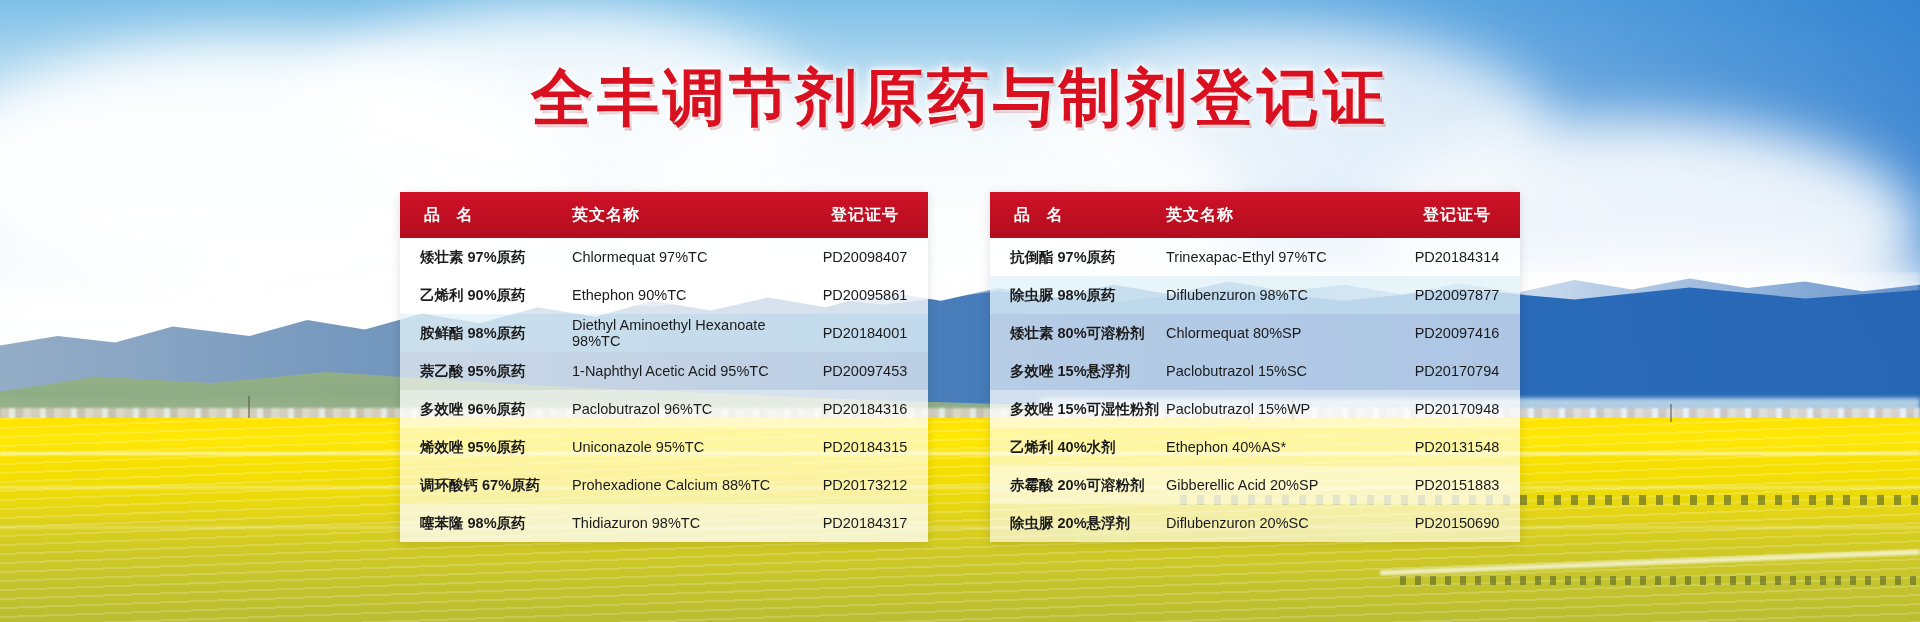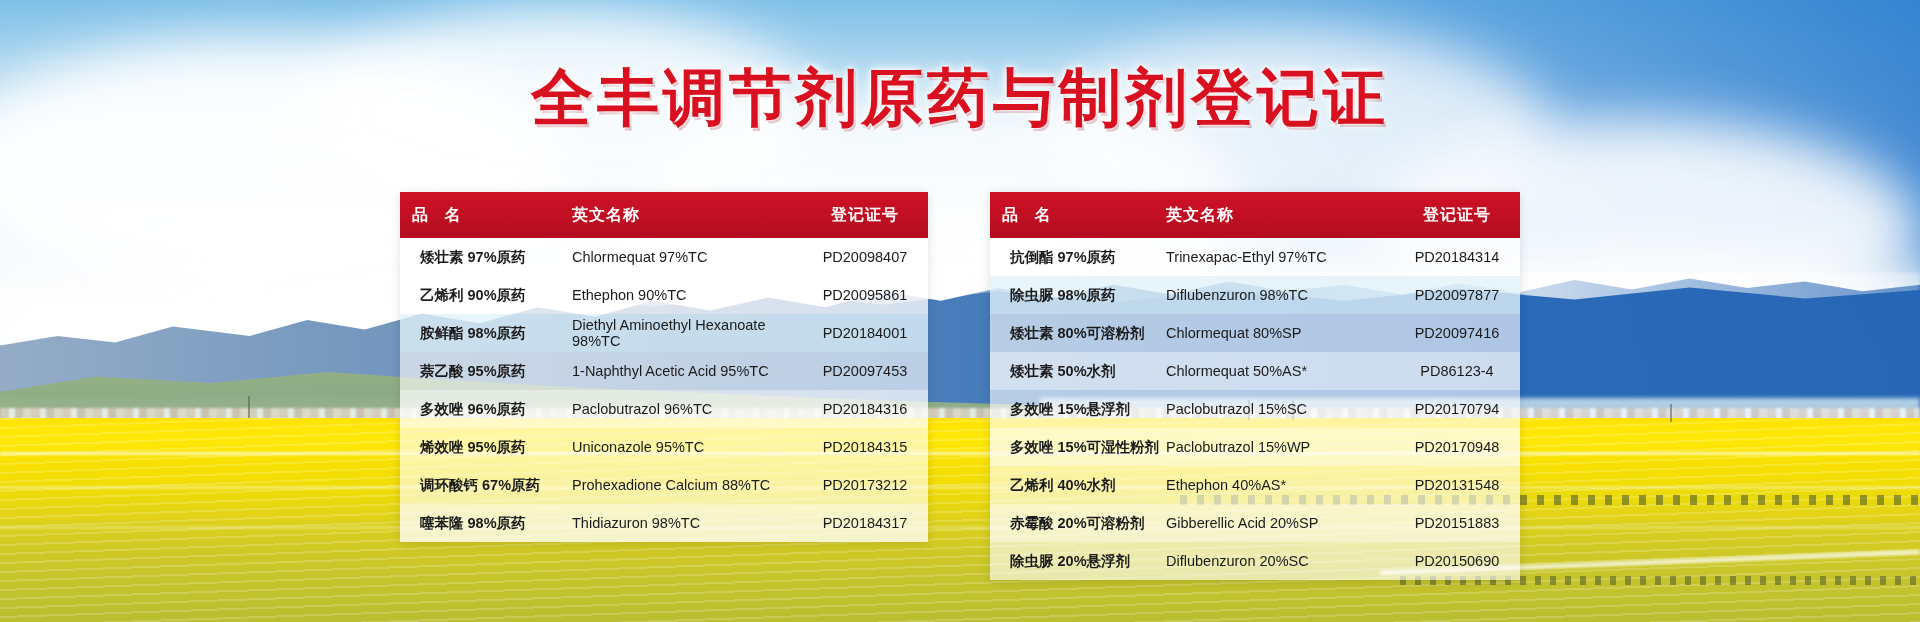--- a/index.html
+++ b/index.html
@@ -122,21 +122,21 @@
     color:#ffffff;font-weight:bold;font-size:16px;letter-spacing:1px;
   }
   .tbody{background:rgba(255,255,255,.62);}
   .row{display:flex;align-items:center;height:38px;font-size:14.5px;color:#1b1b1b;}
   .row.alt{background:rgba(255,255,255,.38);}
   .row.tint{background:rgba(205,232,245,.45);}
 
   .c-name{width:172px;padding-left:20px;box-sizing:border-box;font-weight:bold;}
   .c-en  {width:230px;box-sizing:border-box;}
   .c-no  {flex:1;box-sizing:border-box;text-align:center;}
-  .thead .c-name{padding-left:12px;}
+  .thead .c-name{padding-left:24px;}
   .tbl-right .c-name{width:176px;}
   .tbl-right .c-en{width:228px;}
 
   .hdr-pin{letter-spacing:6px;}
 </style>
 </head>
 <body>
 
 <div class="stage">
 
@@ -237,25 +237,20 @@
       <div class="row tint">
         <div class="c-name">除虫脲 98%原药</div>
         <div class="c-en">Diflubenzuron 98%TC</div>
         <div class="c-no">PD20097877</div>
       </div>
       <div class="row">
         <div class="c-name">矮壮素 80%可溶粉剂</div>
         <div class="c-en">Chlormequat 80%SP</div>
         <div class="c-no">PD20097416</div>
       </div>
-      <div class="row alt">
-        <div class="c-name">矮壮素 50%水剂</div>
-        <div class="c-en">Chlormequat 50%AS*</div>
-        <div class="c-no">PD86123-4</div>
-      </div>
       <div class="row">
         <div class="c-name">多效唑 15%悬浮剂</div>
         <div class="c-en">Paclobutrazol 15%SC</div>
         <div class="c-no">PD20170794</div>
       </div>
       <div class="row alt">
         <div class="c-name">多效唑 15%可湿性粉剂</div>
         <div class="c-en">Paclobutrazol 15%WP</div>
         <div class="c-no">PD20170948</div>
       </div>

